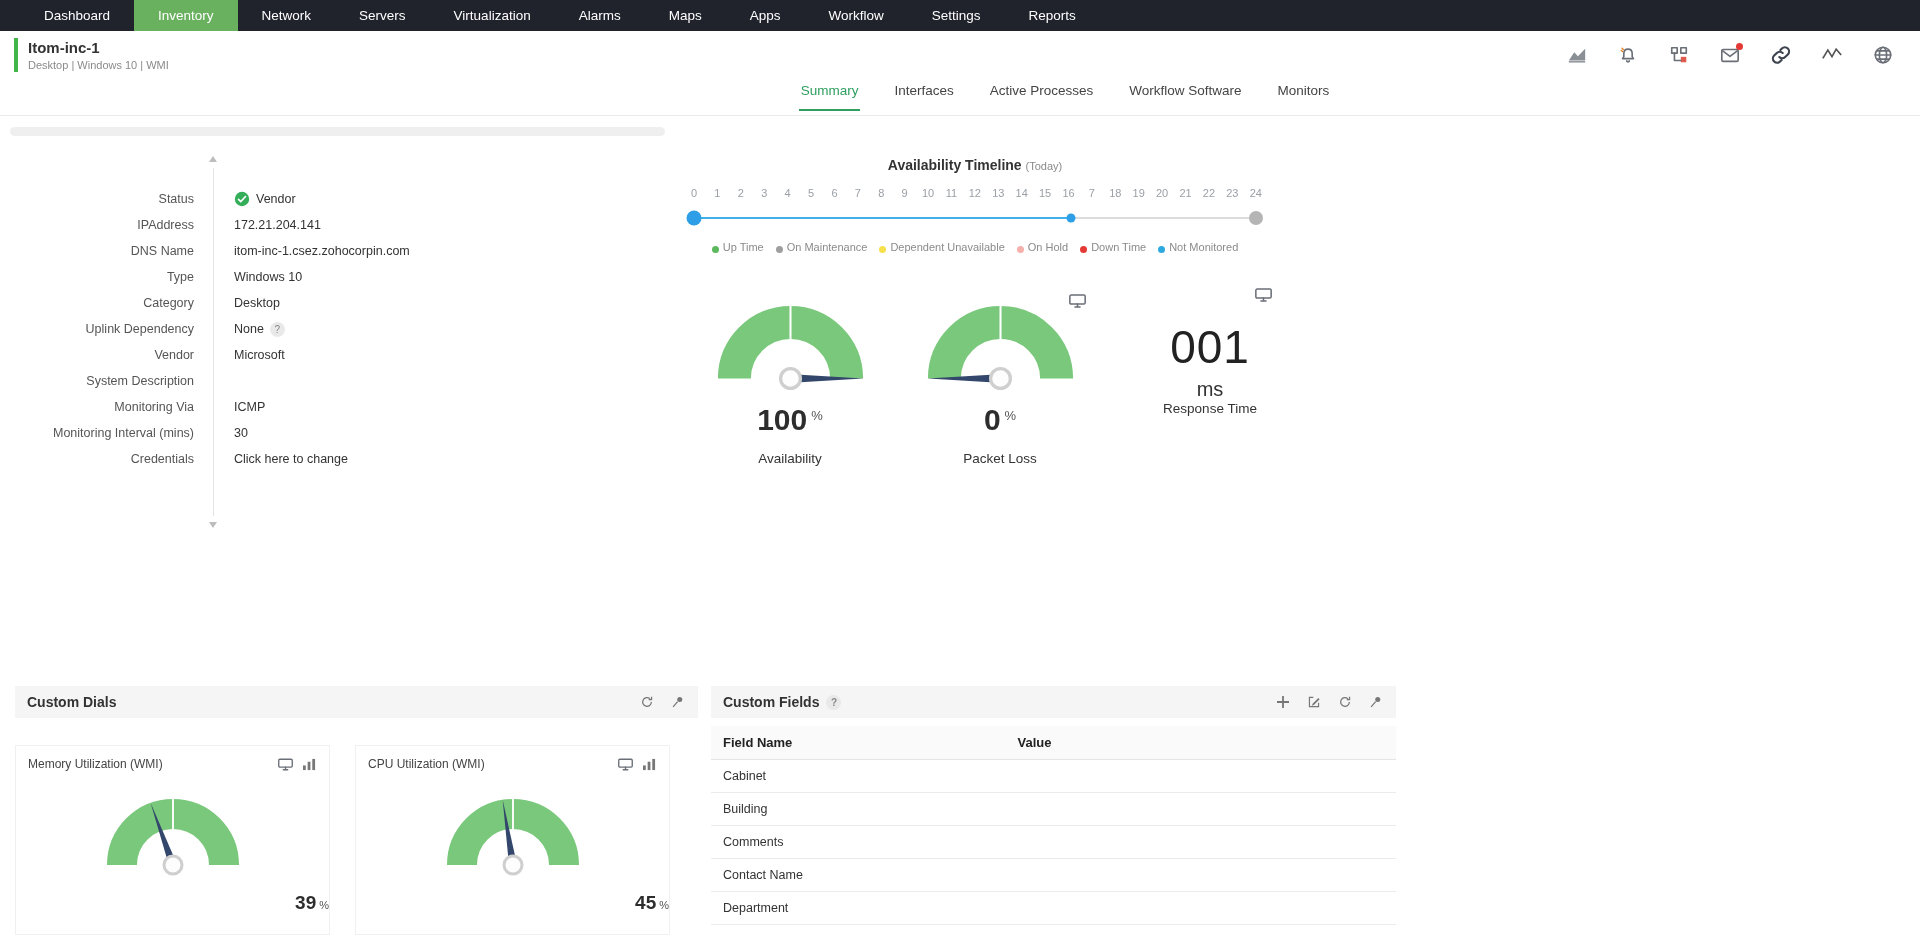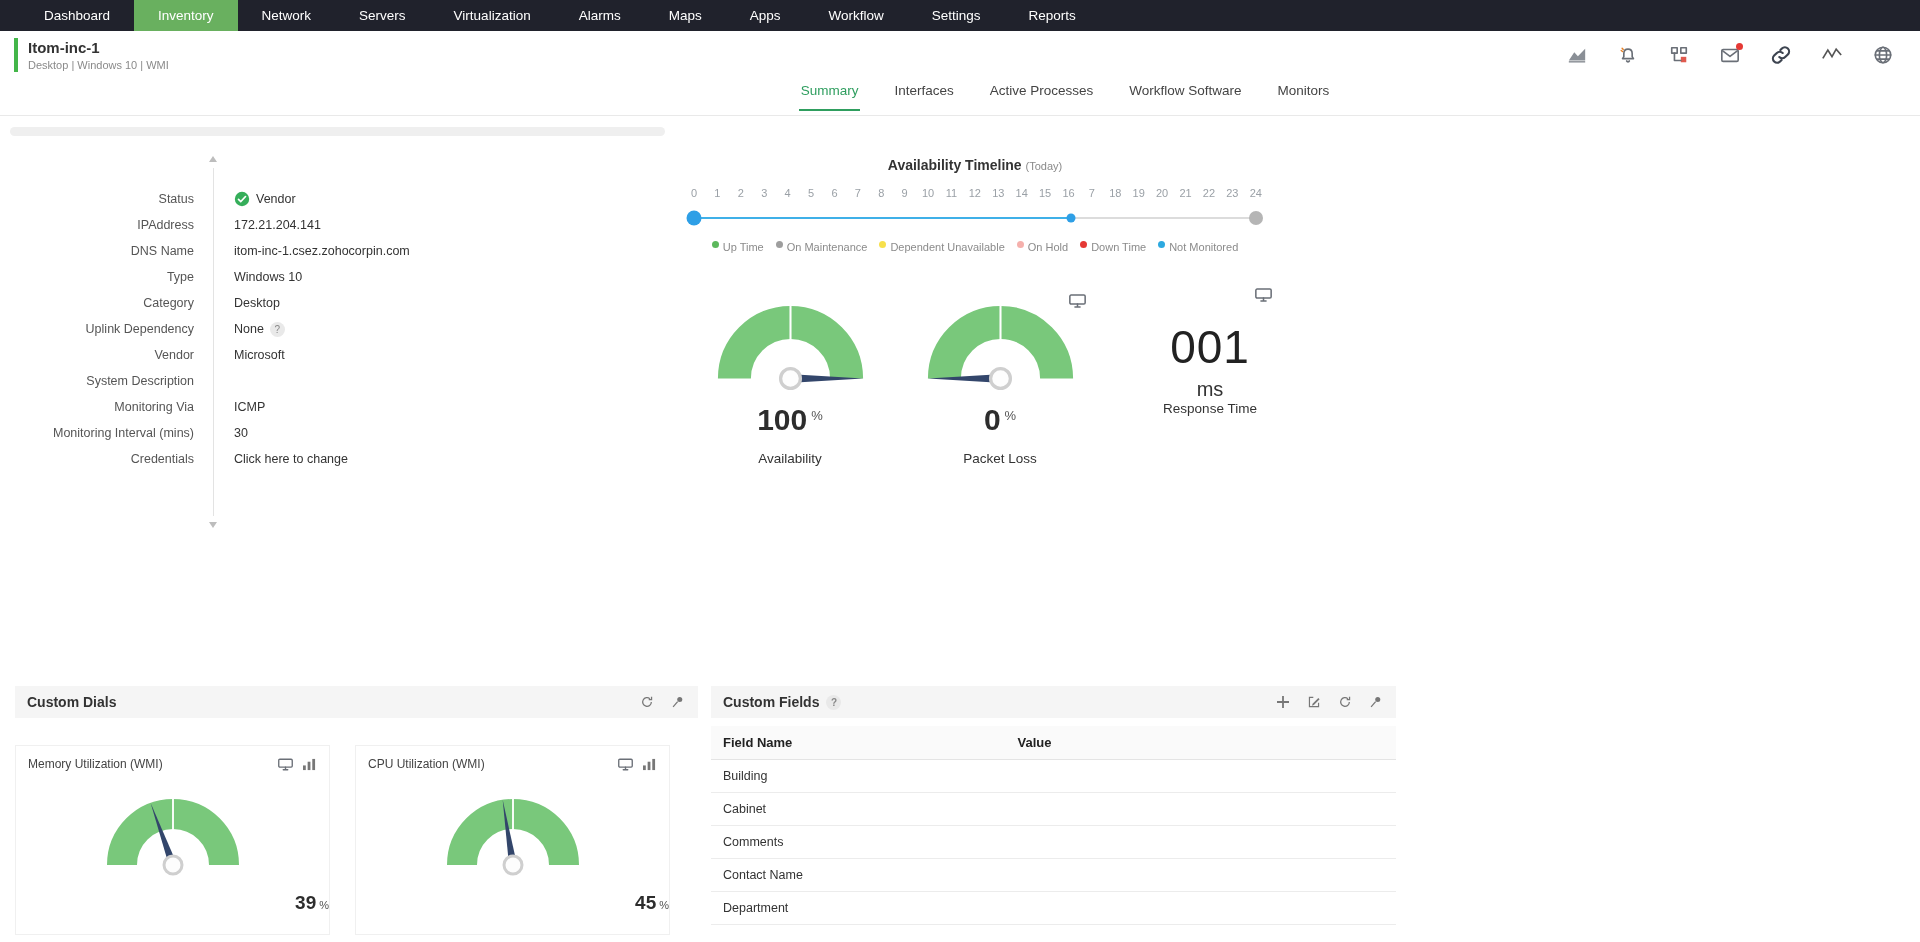--- a/index.html
+++ b/index.html
@@ -51,21 +51,21 @@
   .timeline-hours { display:flex; justify-content:space-between; font-size:11px; color:#9aa0a6; margin-top:14px; }
   .timeline-hours span { min-width:16px; text-align:center; }
   .timeline-slider { position:relative; height:18px; margin:10px 8px 0; }
   .tl-track { position:absolute; left:0; right:0; top:8px; height:2px; background:#dcdcdc; }
   .tl-progress { position:absolute; left:0; top:8px; height:2px; background:#3fb0e8; }
   .tl-dot { position:absolute; border-radius:50%; top:9px; transform:translate(-50%,-50%); cursor:pointer; }
   .tl-dot.start { left:0; width:15px; height:15px; background:#2e9fe6; }
   .tl-dot.mid   { width:9px; height:9px; background:#2e9fe6; }
   .tl-dot.end   { left:100%; width:14px; height:14px; background:#b5b5b5; }
   .timeline-legend { display:flex; justify-content:center; gap:12px; margin-top:14px; font-size:11px; color:#8b8b8b; white-space:nowrap; }
-  .legend-item { display:inline-flex; align-items:flex-start; gap:4px; }
+  .legend-item { display:inline-flex; align-items:flex-end; gap:4px; }
   .ldot { width:7px; height:7px; border-radius:50%; display:inline-block; }
 
   
   .gauges-row { position:absolute; left:690px; top:296px; width:620px; display:flex; justify-content:space-between; }
   .gauge-col { position:relative; width:200px; display:flex; flex-direction:column; align-items:center; }
   .gauge-svg { width:165px; height:99px; }
   .gauge-value { margin-top:8px; }
   .gauge-value .num { font-size:30px; font-weight:bold; color:#2d2d2d; }
   .gauge-value .unit { font-size:13px; color:#555; margin-left:4px; position:relative; top:-10px; }
   .gauge-label { margin-top:14px; font-size:13.5px; color:#333; }
@@ -492,25 +492,25 @@
     </div>
     <table class="fields-table">
       <thead>
         <tr>
           <th>Field Name</th>
           <th class="col-value">Value</th>
         </tr>
       </thead>
       <tbody>
         <tr>
-          <td>Building</td>
+          <td>Cabinet</td>
           <td></td>
         </tr>
         <tr>
-          <td>Cabinet</td>
+          <td>Building</td>
           <td></td>
         </tr>
         <tr>
           <td>Comments</td>
           <td></td>
         </tr>
         <tr>
           <td>Contact Name</td>
           <td></td>
         </tr>

